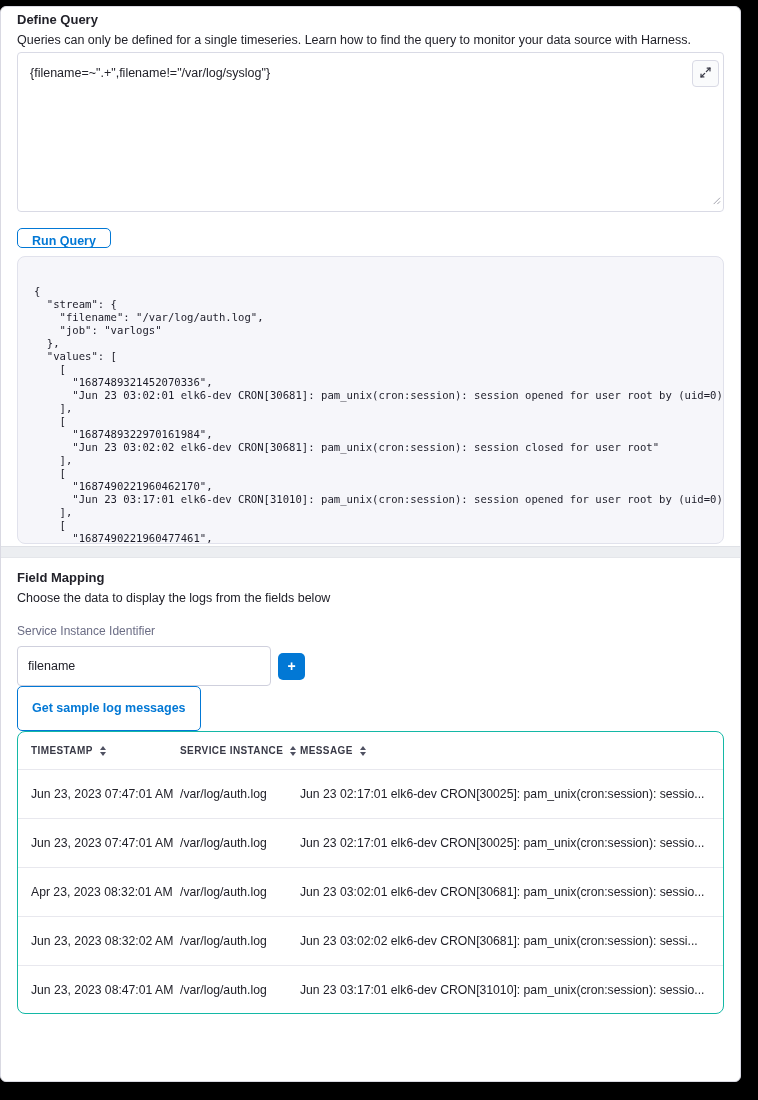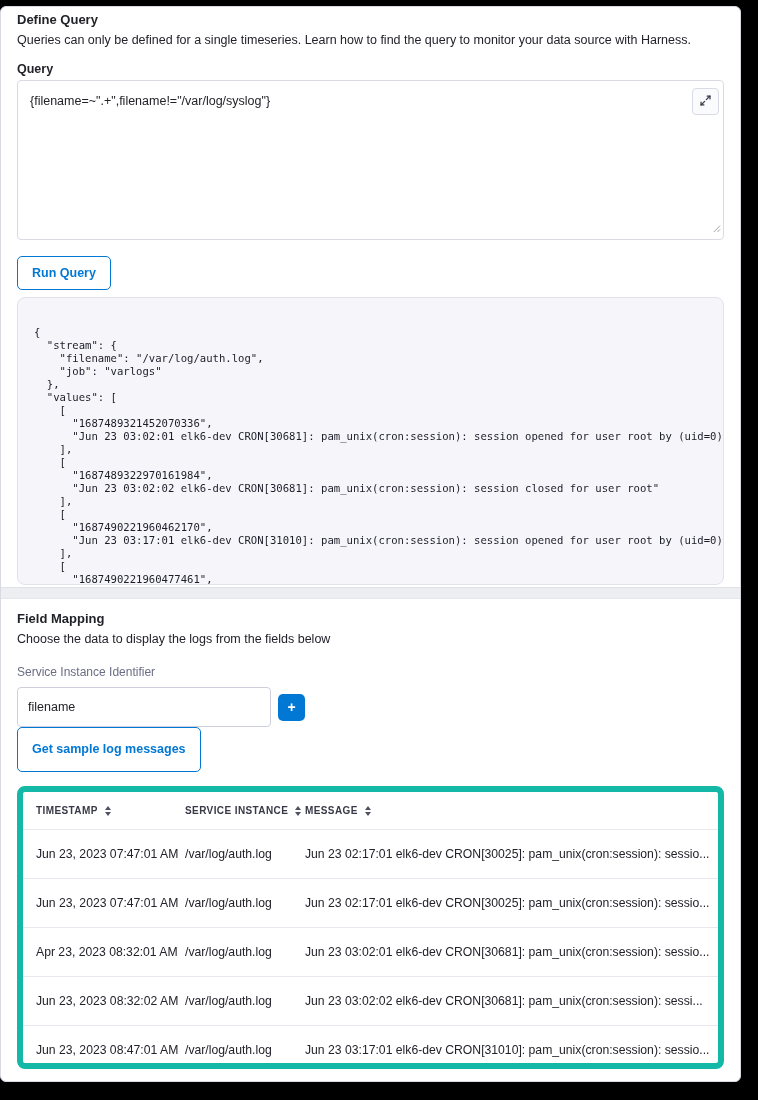--- a/index.html
+++ b/index.html
@@ -29,21 +29,21 @@
   }
   .expand-btn {
     position:absolute; top:7px; right:4px; width:27px; height:27px;
     background:#fafbfc; border:1px solid #d9dae5; border-radius:4px;
     display:flex; align-items:center; justify-content:center; cursor:pointer; box-sizing:border-box;
   }
   .resize-grip { position:absolute; right:2px; bottom:2px; }
   .btn-outline {
     display:inline-block; background:#fff; border:1.5px solid #0278d5; border-radius:5px;
     color:#0278d5; font-weight:bold; font-size:12.5px; line-height:24px;
-    padding:0 14px; cursor:pointer; box-sizing:border-box; height:34px;
+    padding:0 14px; cursor:pointer; box-sizing:border-box; height:20px;
   }
   .run-btn { margin-top:16px; }
   .records-label { margin-top:17px; }
   .records-box {
     margin-top:7px; height:288px; background:#f6f6fa;
     border:1px solid #e1e2ec; border-radius:8px; box-sizing:border-box; overflow:hidden;
   }
   .records-pre {
     margin:0; padding:28px 0 0 16px;
     font-family:"DejaVu Sans Mono", monospace;
@@ -60,21 +60,21 @@
     font-size:12.5px; color:#22222a; padding:0 10px; box-sizing:border-box;
     font-family:"Liberation Sans", sans-serif; outline:none; background:#fff;
   }
   .plus-btn {
     width:27px; height:27px; background:#0278d5; border:none; border-radius:5px;
     color:#fff; font-size:14px; font-weight:bold; line-height:27px; text-align:center;
     cursor:pointer; padding:0;
   }
   .sample-btn { height:45px; line-height:25px; }
   .table-card {
-    margin-top:14px; height:283px; border:6px solid #14b8a6; border-radius:8px;
+    height:283px; border:1px solid #14b8a6; border-radius:8px;
     box-sizing:border-box; overflow:hidden; background:#fff;
   }
   .thead {
     display:grid; grid-template-columns:149px 120px 1fr; align-items:center;
     height:37px; padding:0 6px 0 13px;
   }
   .th {
     font-size:10px; font-weight:bold; letter-spacing:0.4px; color:#383946;
     display:flex; align-items:center; cursor:pointer;
   }
@@ -91,21 +91,20 @@
 </style>
 </head>
 <body>
 
 <div class="frame">
 
   <div class="section1">
     <div class="h-title">Define Query</div>
     <div class="desc">Queries can only be defined for a single timeseries. Learn how to find the query to monitor your data source with Harness.</div>
 
-    <div class="field-label query-label">Query</div>
 
     <div class="query-box">
       <div class="query-text">{filename=~".+",filename!="/var/log/syslog"}</div>
       <div class="expand-btn">
         <span>
           <svg width="13" height="13" viewBox="0 0 16 16" fill="none" stroke="#383946" stroke-width="1.5" stroke-linecap="round" stroke-linejoin="round">
             <path d="M10 2.5h3.5V6"></path>
             <path d="M13.5 2.5L9 7"></path>
             <path d="M6 13.5H2.5V10"></path>
             <path d="M2.5 13.5L7 9"></path>

